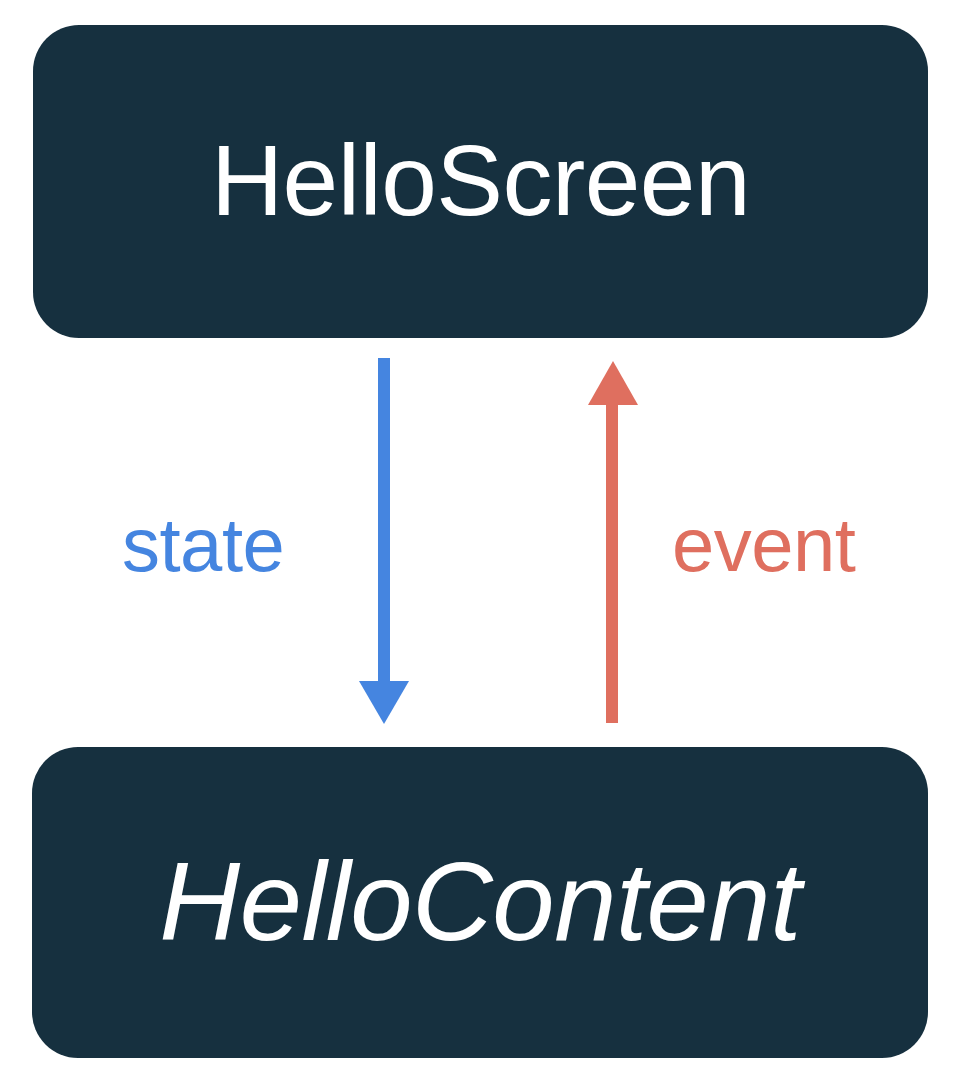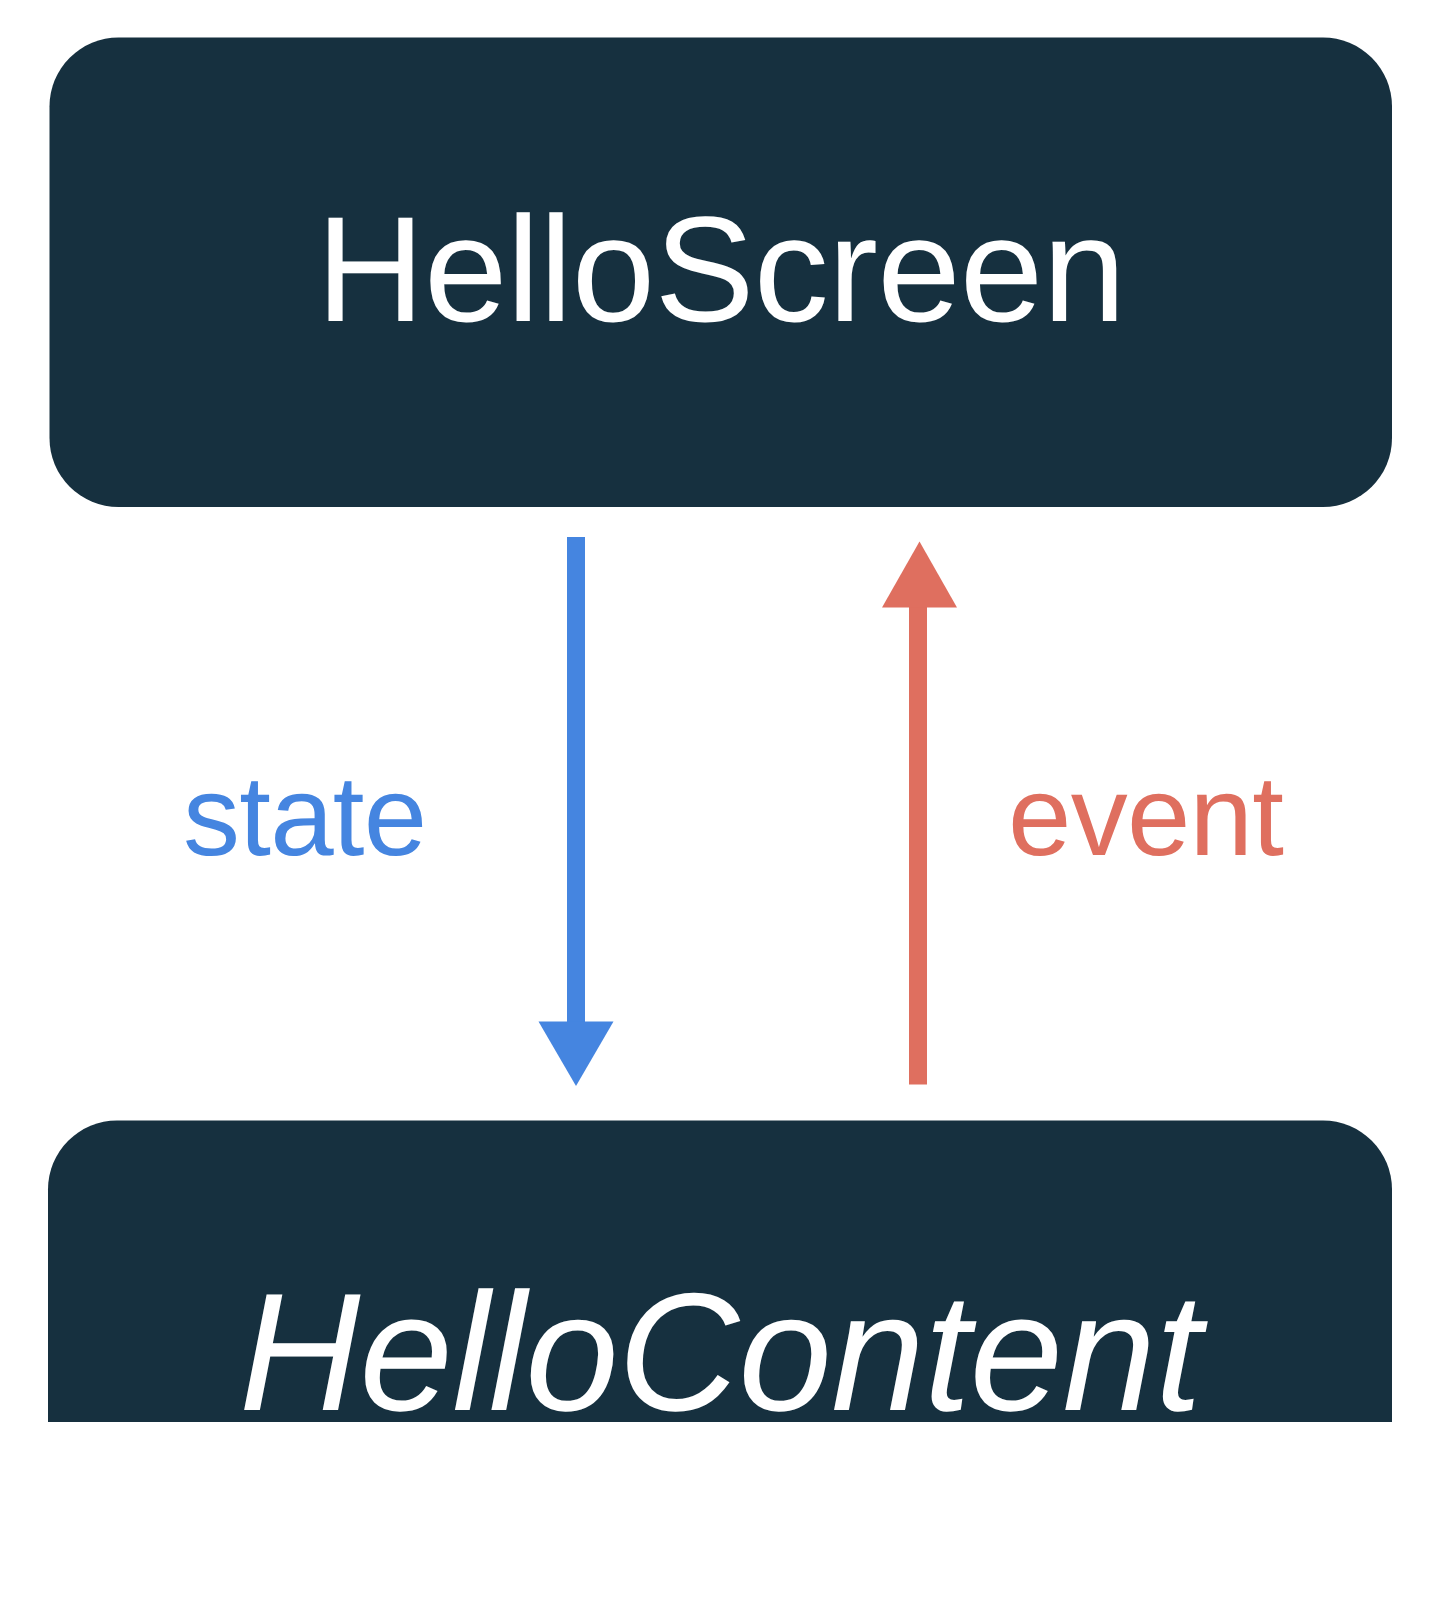--- a/index.html
+++ b/index.html
@@ -7,21 +7,21 @@
     margin: 0;
     padding: 0;
     background: #ffffff;
   }
   body {
     font-family: "Liberation Sans", sans-serif;
   }
   #diagram-root {
     position: relative;
     width: 958px;
-    height: 948px;
+    height: 1078px;
     background: #ffffff;
     overflow: hidden;
   }
 
   
   .node-box {
     position: absolute;
     background: #16303f;
     border-radius: 46px;
     display: flex;

